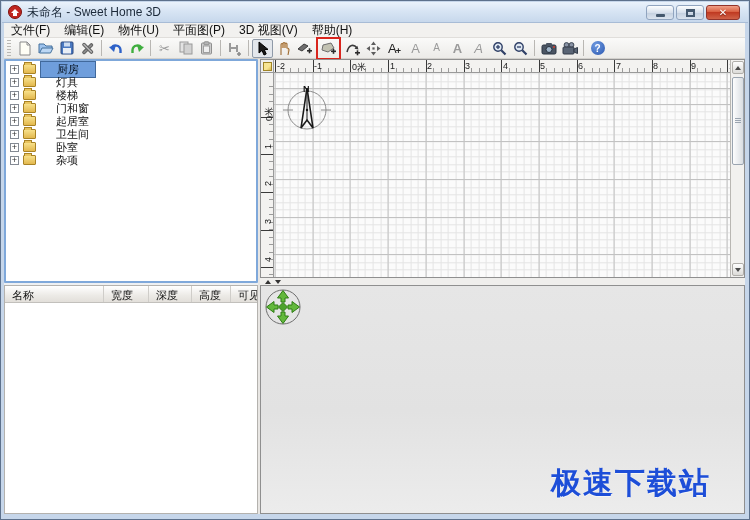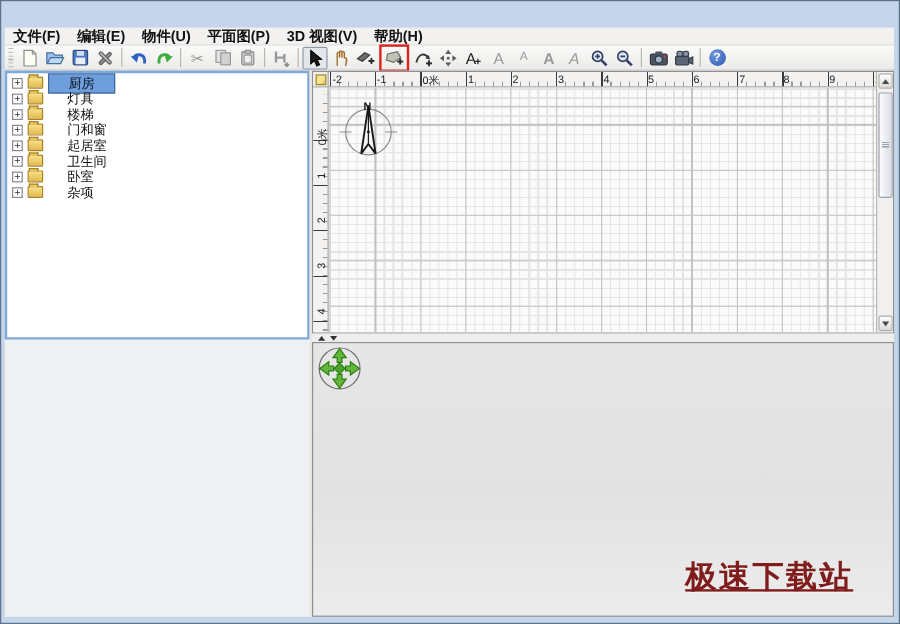--- a/index.html
+++ b/index.html
@@ -16,21 +16,21 @@
     background:linear-gradient(180deg,#fdfefe,#d7e0ec 50%,#c3cfdf 51%,#dbe4ef);
     display:flex;align-items:center;justify-content:center;cursor:default;}
   .winbtn.close{width:34px;border-color:#92332a;background:linear-gradient(180deg,#f0a088,#d95f41 45%,#c03a22 50%,#d06248);}
   .minbar{width:9px;height:3px;background:#44586e;margin-top:6px;border-radius:1px;}
   .maxbox{width:9px;height:8px;border:2px solid #44586e;border-top-width:3px;background:transparent;}
   .closex{color:#fff;font-size:10px;font-weight:bold;line-height:1;text-shadow:0 1px 1px #7c2013;}
 
   
   .menubar{position:absolute;left:3px;right:4px;top:22px;height:15px;background:#f2f1ef;
     display:flex;align-items:center;font-size:12px;color:#111;border-bottom:1px solid #e0dedb;}
-  .menuitem{padding:0 7px;line-height:15px;font-weight:bold;}
+  .menuitem{padding:0 7px;line-height:15px;}
 
   
   .toolbar{position:absolute;left:3px;right:4px;top:37px;height:21px;
     background:linear-gradient(180deg,#fafaf9,#ecebe8);border-bottom:1px solid #d2d0cc;
     display:flex;align-items:center;padding-left:2px;}
   .grip{width:4px;height:16px;margin:0 3px 0 1px;
     background-image:repeating-linear-gradient(0deg,#b9b7b3 0 1px,transparent 1px 3px);background-size:1px 100%;background-repeat:repeat-x;}
   .tsep{width:1px;height:16px;background:#b9b7b3;margin:0 3px;}
   .tb{position:relative;width:21px;height:19px;border:1px solid transparent;background:transparent;
     display:flex;align-items:center;justify-content:center;padding:0;margin:0;}
@@ -116,28 +116,47 @@
 
   .hsplitter{position:absolute;left:0;right:0;top:219px;height:7px;background:#efeeec;}
   .ht-up{position:absolute;left:5px;top:2px;width:0;height:0;border-left:3px solid transparent;border-right:3px solid transparent;border-bottom:4px solid #333;}
   .ht-down{position:absolute;left:15px;top:2px;width:0;height:0;border-left:3px solid transparent;border-right:3px solid transparent;border-top:4px solid #333;}
 
   .view3d{position:absolute;left:0;right:0;top:226px;bottom:0;border:1px solid #8f8f8f;
     background:linear-gradient(180deg,#e6e6e6 0%,#e2e2e2 55%,#ececec 100%);}
   .nav3d{position:absolute;left:2px;top:1px;}
 
   
-  .watermark{position:absolute;right:38px;top:462px;font-size:26px;font-weight:bold;letter-spacing:2px;
-    color:#7f1d1d;text-shadow:0 1px 0 rgba(255,255,255,.55);text-decoration:underline;}
+  .watermark{position:absolute;right:38px;top:462px;font-size:30px;font-weight:bold;letter-spacing:2px;
+    color:#1d4ed8;text-shadow:0 1px 0 rgba(255,255,255,.55);}
 </style>
 </head>
 <body>
 
 <div class="window">
 
+  <div class="titlebar">
+    <svg width="14" height="14" viewBox="0 0 14 14">
+      <circle cx="7" cy="7" r="6.5" fill="#c02620" stroke="#7e110d"></circle>
+      <polygon points="3,8 7,4 11,8" fill="#ffffff"></polygon>
+      <rect x="5" y="8" width="4" height="3" fill="#ffffff"></rect>
+    </svg>
+    <span class="apptitle">未命名 - Sweet Home 3D</span>
+    <div class="wincontrols">
+      <div class="winbtn">
+          <span class="minbar"></span>
+        </div>
+      <div class="winbtn">
+          <span class="maxbox"></span>
+        </div>
+      <div class="winbtn close">
+          <span class="closex">✕</span>
+        </div>
+    </div>
+  </div>
 
   <div class="menubar">
     <span class="menuitem">文件(F)</span>
     <span class="menuitem">编辑(E)</span>
     <span class="menuitem">物件(U)</span>
     <span class="menuitem">平面图(P)</span>
     <span class="menuitem">3D 视图(V)</span>
     <span class="menuitem">帮助(H)</span>
   </div>
 
@@ -360,20 +379,30 @@
         <div class="tree-row">
           <span class="toggle">+</span>
           <span class="folder"></span>
           <span class="tlabel">杂项</span>
         </div>
       </div>
     </div>
 
     <div class="vsplit"></div>
 
+    <div class="furn-table">
+      <div class="thead">
+        <span class="th">名称</span>
+        <span class="th">宽度</span>
+        <span class="th">深度</span>
+        <span class="th">高度</span>
+        <span class="th">可见</span>
+      </div>
+      <div class="tbody"></div>
+    </div>
 
     <div class="rightcol">
 
       <div class="plan">
         <div class="corner">
           <span class="leveltab"></span>
         </div>
 
         <div class="hruler">
           <span class="hrl" style="left:3px">-2</span>

